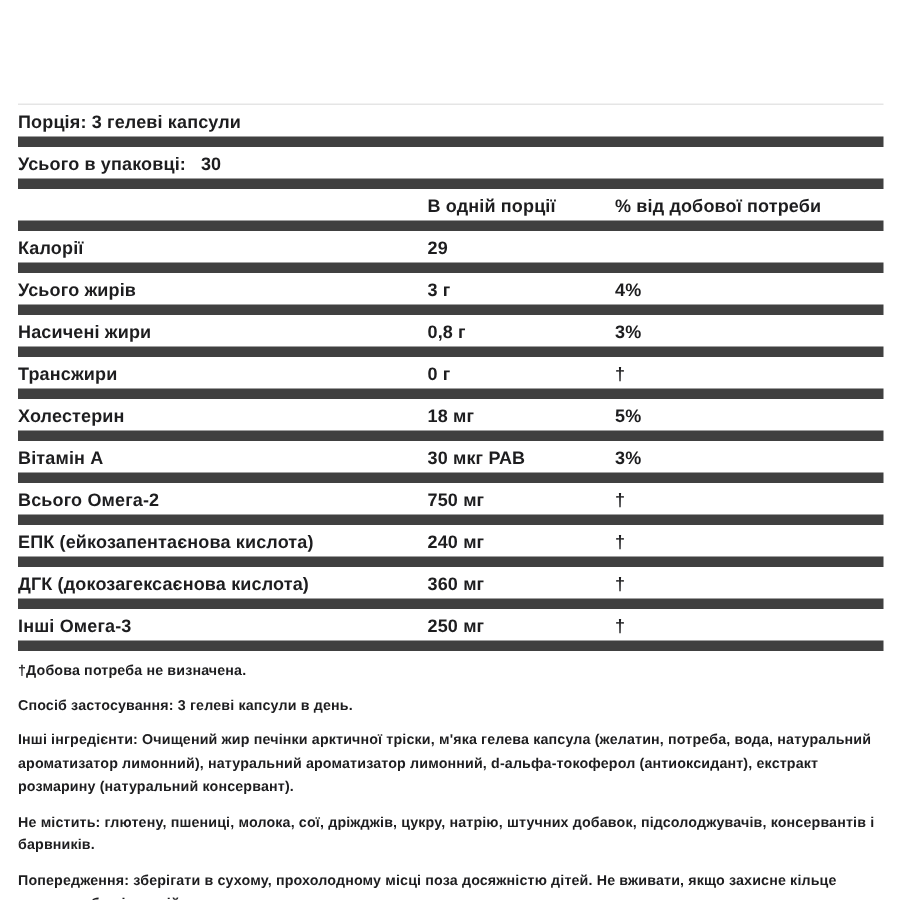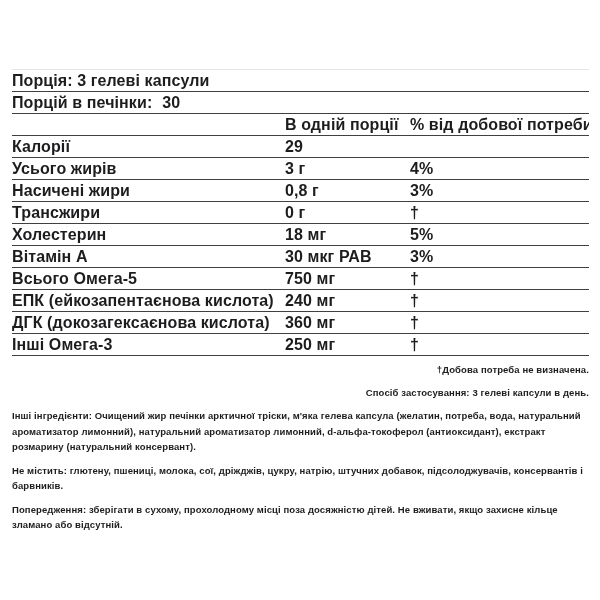--- a/index.html
+++ b/index.html
@@ -24,39 +24,38 @@
   
   .ntable {
     width: 100%;
     border-top: 1px solid #e5e5e5;
   }
   .trow {
     display: grid;
     grid-template-columns: 273px 125px 1fr;
     align-items: center;
     height: 21px;
-    border-bottom: 1px solid #404040;
-    font-size: 16px;
+    border-bottom: 7px solid #404040;
+    font-size: 12px;
     font-weight: 700;
     letter-spacing: 0.1px;
   }
   .trow .cell {
     white-space: nowrap;
     overflow: hidden;
   }
   .trow.span .cell {
     grid-column: 1 / -1;
   }
   .packval {
     margin-left: 10px;
   }
   
   .notes {
     margin-top: 6px;
-    text-align: right;
   }
   .note {
     margin: 0 0 8px 0;
     font-size: 9.5px;
     font-weight: 700;
     line-height: 15px;
     letter-spacing: 0.1px;
   }
   .para {
     margin: 0 0 8px 0;
@@ -72,21 +71,21 @@
 <div class="sheet">
 
   <div class="ntable">
 
     <div class="trow span">
       <div class="cell">Порція: 3 гелеві капсули</div>
     </div>
 
     <div class="trow span">
       <div class="cell">
-        <span>Порцій в печінки:</span><span class="packval">30</span>
+        <span>Усього в упаковці:</span><span class="packval">30</span>
       </div>
     </div>
 
     <div class="trow">
       <div class="cell"></div>
       <div class="cell">В одній порції</div>
       <div class="cell">% від добової потреби</div>
     </div>
 
     <div class="trow">
@@ -119,21 +118,21 @@
       <div class="cell">5%</div>
     </div>
 
     <div class="trow">
       <div class="cell">Вітамін А</div>
       <div class="cell">30 мкг РАВ</div>
       <div class="cell">3%</div>
     </div>
 
     <div class="trow">
-      <div class="cell">Всього Омега-5</div>
+      <div class="cell">Всього Омега-2</div>
       <div class="cell">750 мг</div>
       <div class="cell">†</div>
     </div>
 
     <div class="trow">
       <div class="cell">ЕПК (ейкозапентаєнова кислота)</div>
       <div class="cell">240 мг</div>
       <div class="cell">†</div>
     </div>
 

